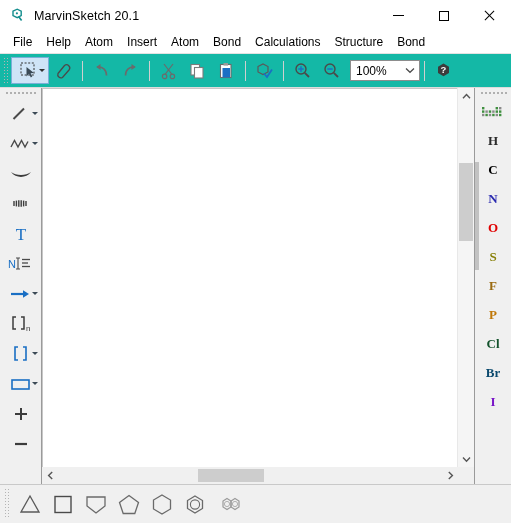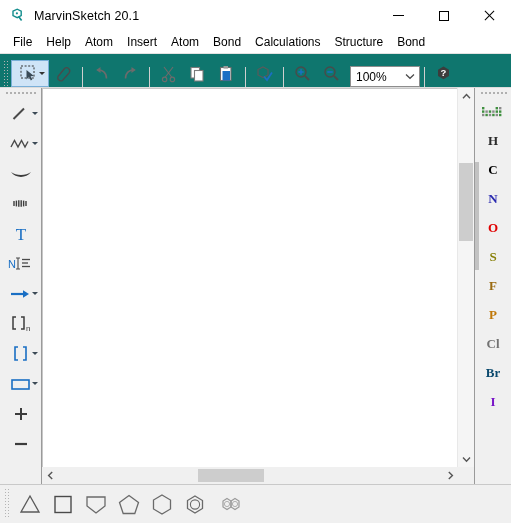--- a/index.html
+++ b/index.html
@@ -106,23 +106,23 @@
     font-size: 12px;
     color: #000;
     padding: 2px 7px;
     cursor: default;
     white-space: nowrap;
   }
 
   
   .toolbar {
     height: 33px;
-    background: #0f766e;
-    display: flex;
-    align-items: flex-end;
+    background: #14b8a6;
+    display: flex;
+    align-items: center;
     flex: none;
     border-bottom: 1px solid #dcdcdc;
     position: relative;
   }
   .tb-grip {
     width: 7px;
     height: 26px;
     margin-left: 2px;
     margin-right: 2px;
     background-image: radial-gradient(#b4b4b4 1px, transparent 1px);
@@ -697,21 +697,21 @@
         </svg>
       </div>
 
       <div class="rp-btn" style="color:#2b2b2b">H</div>
       <div class="rp-btn" style="color:#000000">C</div>
       <div class="rp-btn" style="color:#2a2ab0">N</div>
       <div class="rp-btn" style="color:#e00000">O</div>
       <div class="rp-btn" style="color:#888008">S</div>
       <div class="rp-btn" style="color:#9a6a10">F</div>
       <div class="rp-btn" style="color:#c07808">P</div>
-      <div class="rp-btn" style="color:#737373">Cl</div>
+      <div class="rp-btn" style="color:#14532d">Cl</div>
       <div class="rp-btn" style="color:#0c4a6e">Br</div>
       <div class="rp-btn" style="color:#7a16c8">I</div>
     </div>
   </div>
 
   <div class="template-bar">
     <div class="tpl-grip"></div>
 
     <div class="tpl-btn">
       <svg width="26" height="24" viewBox="0 0 26 24">

